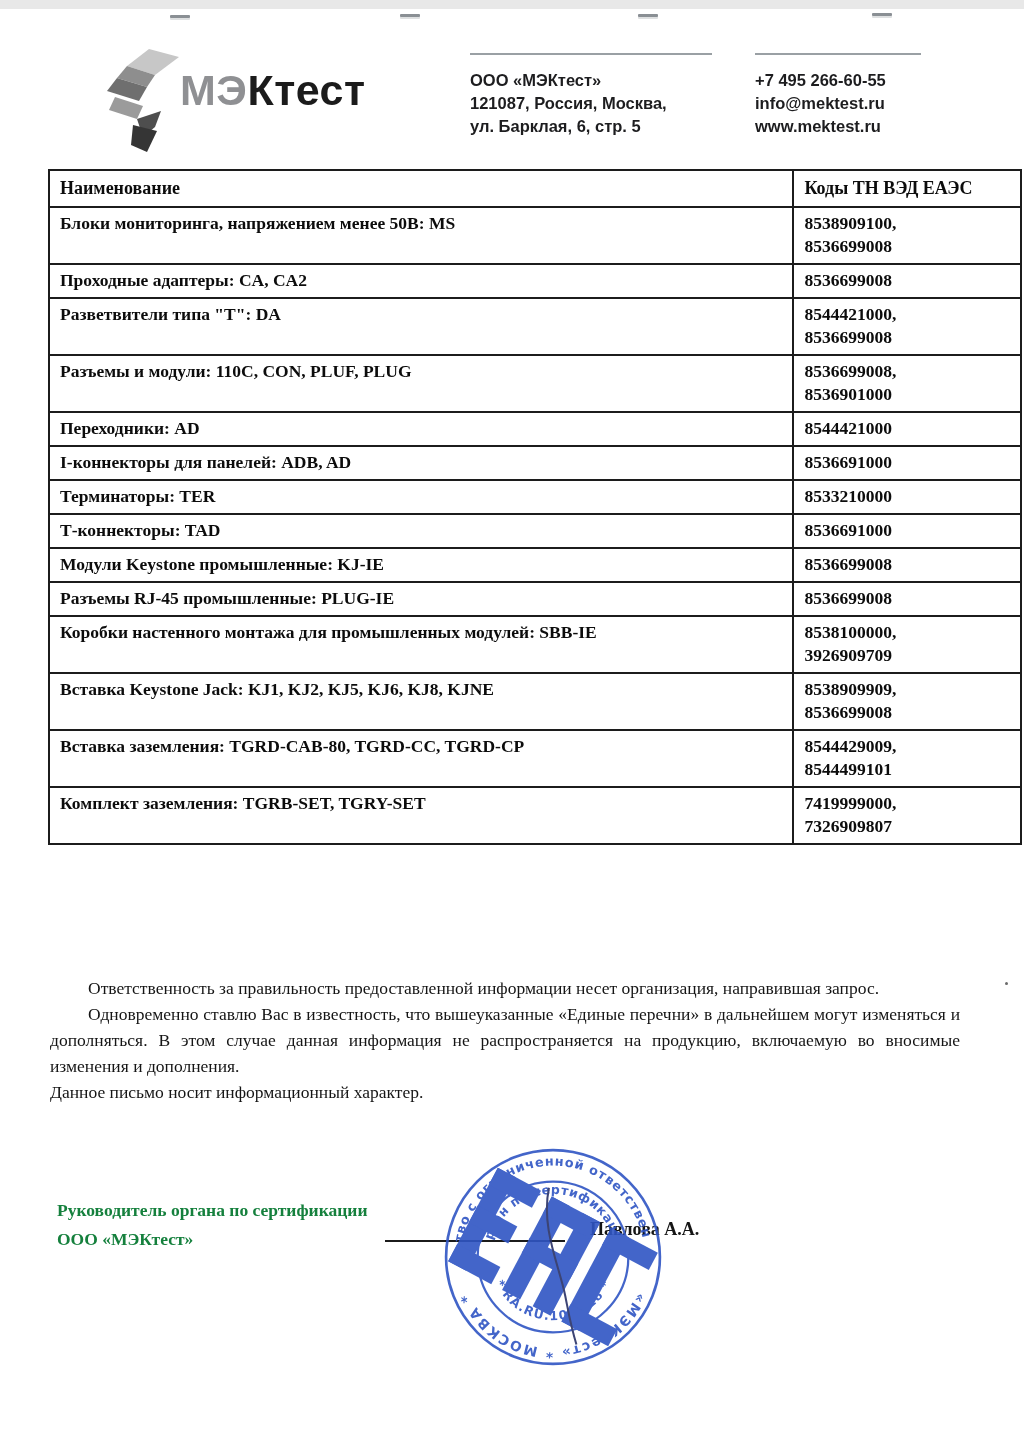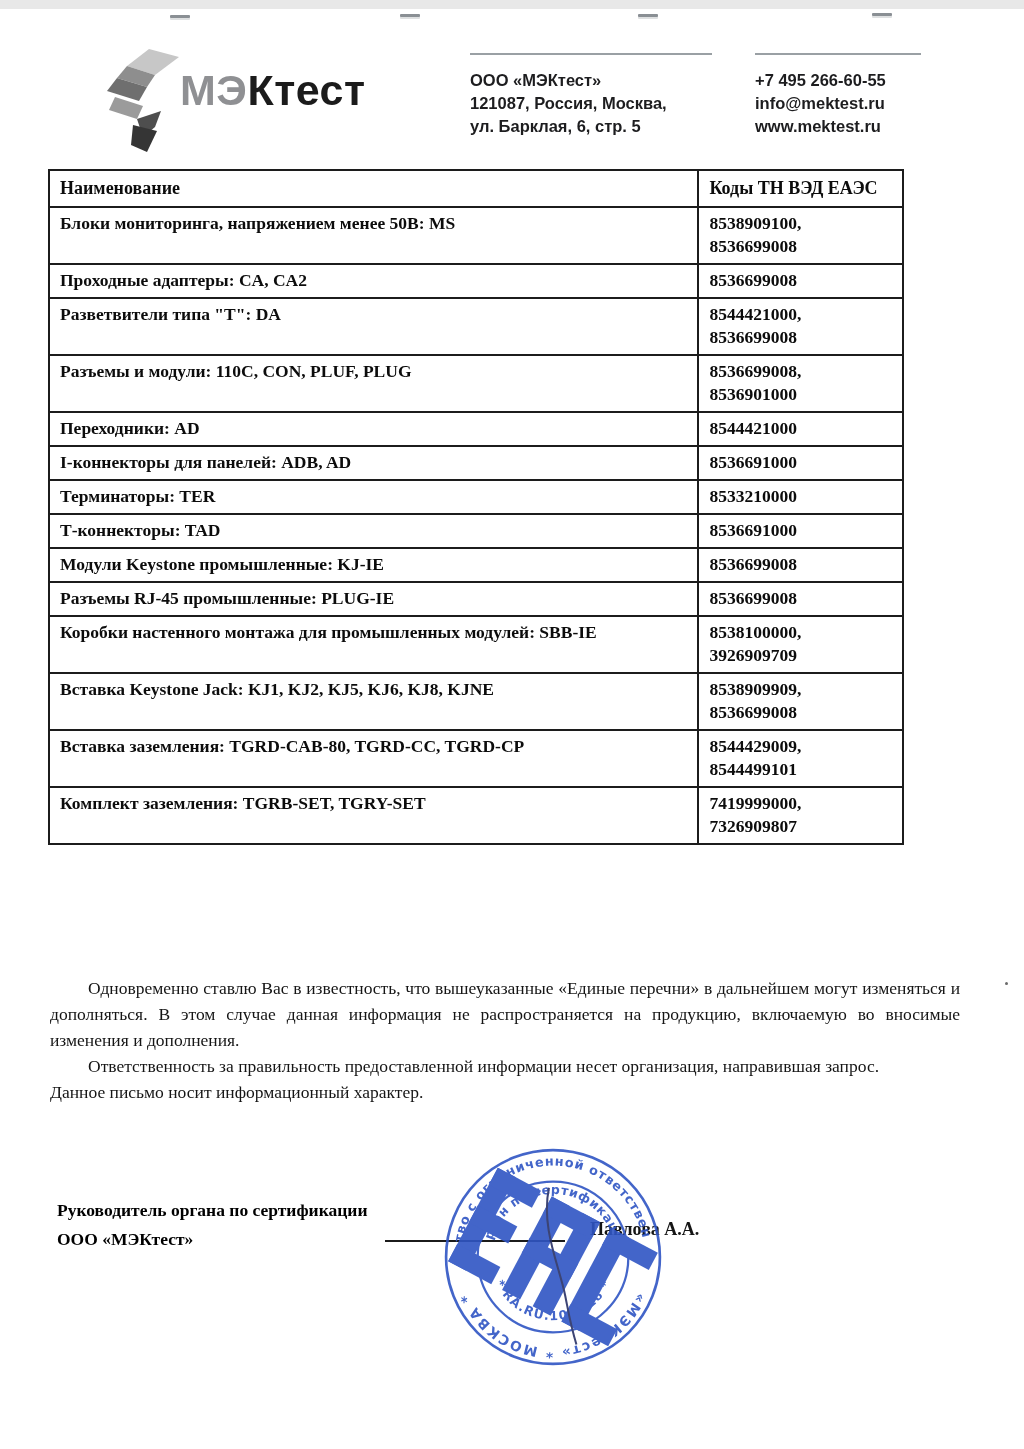--- a/index.html
+++ b/index.html
@@ -46,21 +46,21 @@
   .contact-col::before {
     content: ""; position: absolute; top: 0; left: 0; right: 0;
     height: 2px; background: #9aa0a4;
   }
   .contact-col.col1 { left: 470px; width: 242px; }
   .contact-col.col2 { left: 755px; width: 166px; }
 
   
   table.codes {
     position: absolute; left: 48px; top: 160px;
-    width: 856px; border-collapse: collapse;
+    width: 974px; border-collapse: collapse;
     font-size: 17.5px; font-weight: bold; color: #0c0c0c;
   }
   table.codes th, table.codes td {
     border: 2px solid #1c1c1c;
     text-align: left; vertical-align: top;
     padding: 4px 8px 5px 10px;
     line-height: 23px;
   }
   table.codes th { font-size: 18px; padding-top: 6px; padding-bottom: 6px; }
   table.codes .col-name  { width: 700px; }
@@ -78,21 +78,21 @@
   .body-text p.indent { text-indent: 38px; }
   .body-text p.just { text-align: justify; }
 
   .dot-artifact {
     position: absolute; left: 1005px; top: 973px;
     width: 3px; height: 3px; background: #6a6a6a; border-radius: 50%;
   }
 
   .sig-block {
     position: absolute; left: 57px; top: 1187px;
-    font-size: 17.5px; font-weight: bold; line-height: 29px; color: #000000;
+    font-size: 17.5px; font-weight: bold; line-height: 29px; color: #15803d;
   }
   .sig-line {
     position: absolute; left: 385px; top: 1231px;
     width: 180px; height: 2px; background: #1b1b1b; z-index: 1;
   }
   .sig-name {
     position: absolute; left: 590px; top: 1210px;
     font-size: 18px; font-weight: bold; color: #151515; z-index: 1;
   }
   .stamp-wrap { position: absolute; left: 441px; top: 1136px; z-index: 2; opacity: 0.9; }
@@ -199,22 +199,22 @@
       <tr>
           <td class="col-name">Комплект заземления: TGRB-SET, TGRY-SET</td>
           <td class="col-codes">7419999000,
 7326909807</td>
         </tr>
     </tbody>
   </table>
 
 
   <div class="body-text">
+    <p class="indent">Ответственность за правильность предоставленной информации несет организация, направившая запрос.</p>
     <p class="indent just">Одновременно ставлю Вас в известность, что вышеуказанные «Единые перечни» в дальнейшем могут изменяться и дополняться. В этом случае данная информация не распространяется на продукцию, включаемую во вносимые изменения и дополнения.</p>
-    <p class="indent">Ответственность за правильность предоставленной информации несет организация, направившая запрос.</p>
     <p>Данное письмо носит информационный характер.</p>
   </div>
   <div class="dot-artifact"></div>
 
   <div class="sig-block">
     <div>Руководитель органа по сертификации</div>
     <div>ООО «МЭКтест»</div>
   </div>
   <div class="sig-line"></div>
   <div class="sig-name">Павлова А.А.</div>

